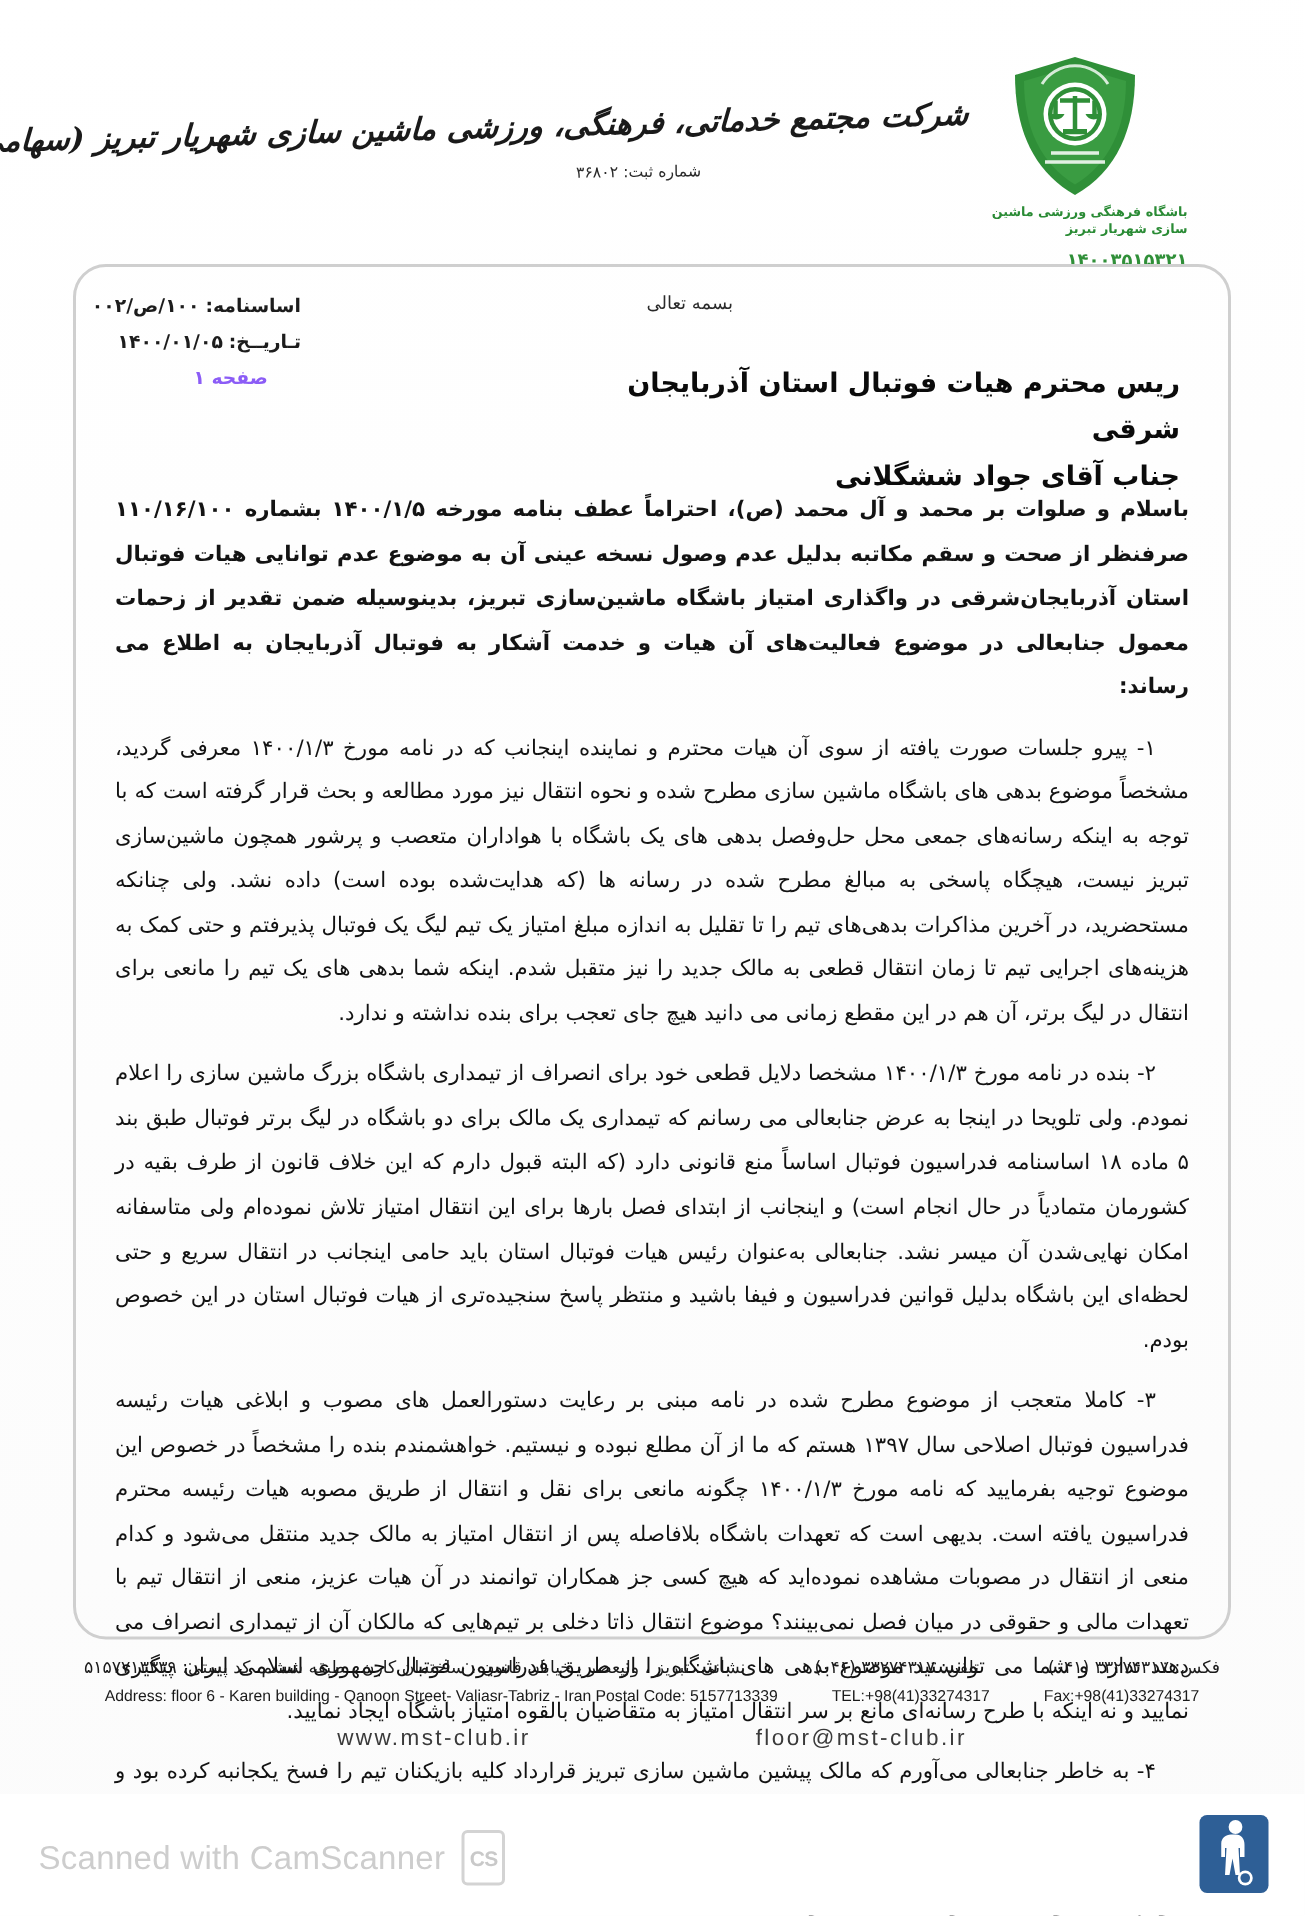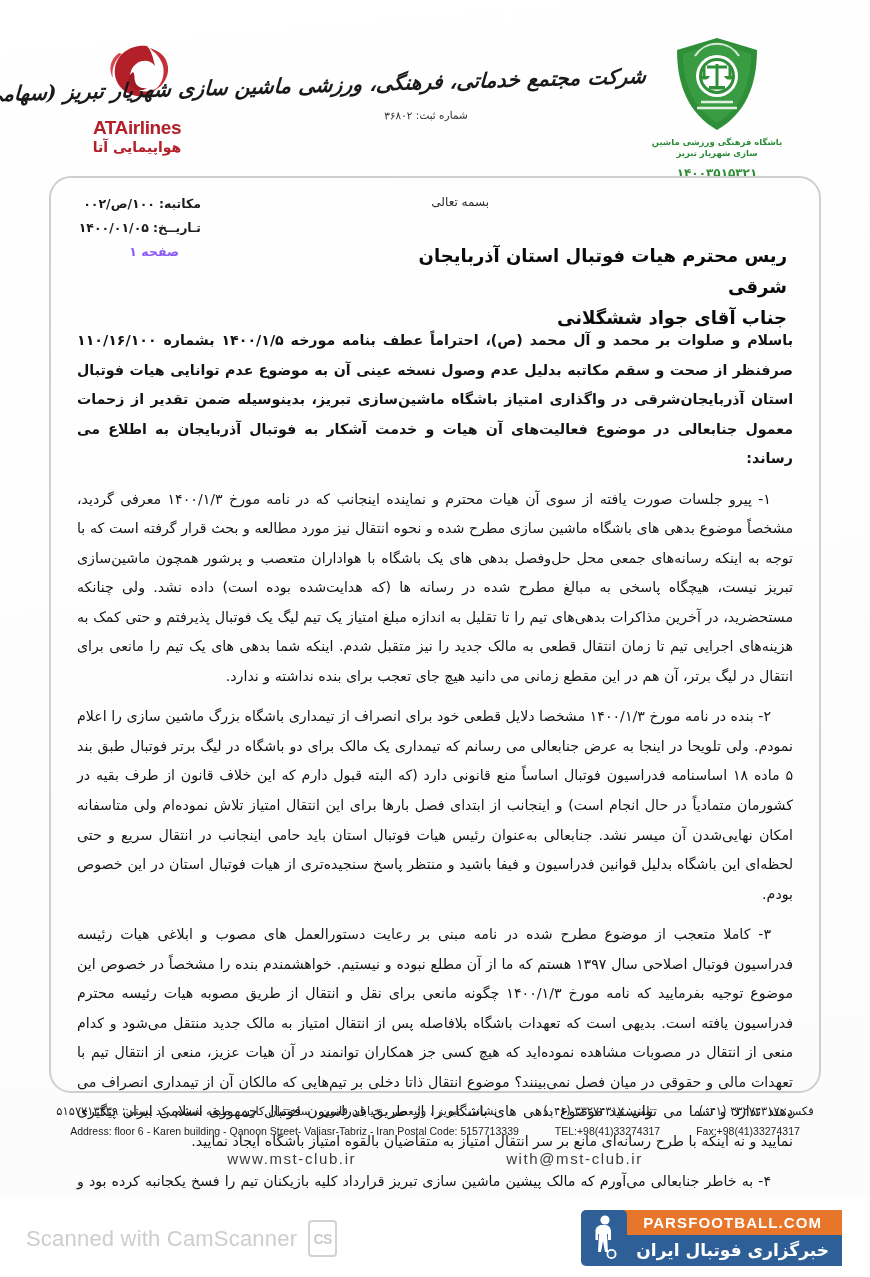--- a/index.html
+++ b/index.html
@@ -98,21 +98,21 @@
     letter-spacing: 0.4px;
     transform: rotate(-0.6deg);
   }
 
   
   .club-logo {
     position: absolute;
     right: 78px;
     top: 2px;
     width: 150px;
-    text-align: center;
+    text-align: right;
   }
   .shield-wrap { width: 92px; margin: 0 auto; }
   .shield-wrap svg { display: block; }
   .club-name {
     margin-top: 5px;
     font-size: 8.5px;
     font-weight: bold;
     color: #2a8b35;
     line-height: 1.35;
     letter-spacing: 0.1px;
@@ -338,32 +338,20 @@
   .pars-icon svg { display: block; }
 </style>
 </head>
 <body>
 
 <div class="page">
   <div class="scan-tint"></div>
 
   <div class="letterhead">
 
-    <div class="ata-logo">
-      <div class="ata-swirl">
-        <svg width="80" height="74" viewBox="0 0 80 74" xmlns="http://www.w3.org/2000/svg">
-          <path d="M50 4 C34 2 20 12 18 26 C16 40 26 52 40 54 C48 55 56 52 60 46 C54 50 46 51 40 47 C31 41 31 28 39 22 C45 17 54 18 58 24 C56 15 54 8 50 4 Z" fill="#b3202a"></path>
-          <path d="M52 6 C58 10 64 16 66 24 C68 33 65 42 58 48 C66 44 72 35 71 25 C70 15 62 8 52 6 Z" fill="#c3303a"></path>
-          <path d="M36 30 C30 34 30 42 36 46 C40 49 46 49 50 46 C44 47 39 44 38 39 C37 35 38 32 36 30 Z" fill="#9e1b24"></path>
-          <path d="M25 12 C18 18 14 27 16 36 C11 28 13 17 22 11 Z" fill="#d24b50"></path>
-        </svg>
-      </div>
-      <div class="ata-word">ATAirlines</div>
-      <div class="ata-fa">هواپیمایی آتا</div>
-    </div>
 
     <div class="company-script">
       <div class="script-line">شرکت مجتمع خدماتی، فرهنگی، ورزشی ماشین سازی شهریار تبریز (سهامی خاص)</div>
       <div class="company-reg">شماره ثبت: ۳۶۸۰۲</div>
     </div>
 
     <div class="club-logo">
       <div class="shield-wrap">
         <svg width="92" height="96" viewBox="0 0 92 96" xmlns="http://www.w3.org/2000/svg">
           <path d="M46 2 L86 14 C86 50 74 78 46 94 C18 78 6 50 6 14 Z" fill="#2f8f38"></path>
@@ -383,21 +371,21 @@
       <div class="club-code">۱۴۰۰۳۵۱۵۳۲۱</div>
     </div>
   </div>
 
   <div class="body-box">
 
     <div class="basmala">بسمه تعالی</div>
 
     <div class="meta">
       <div class="meta-row">
-        <span class="meta-key">مکاتبه</span>
+        <span class="meta-key">اساسنامه</span>
         <span>۱۰۰/ص/۰۰۲</span>
       </div>
       <div class="meta-row">
         <span class="meta-key">تـاریــخ</span>
         <span>۱۴۰۰/۰۱/۰۵</span>
       </div>
       <div class="meta-page">صفحه ۱</div>
     </div>
 
     <div class="addressee">
@@ -420,36 +408,32 @@
       <span>تلفن: ۳۳۲۷۴۳۱۷ (۰۴۱)</span>
       <span>نشانی: تبریز ، ولیعصر ، خیابان قانون ، ساختمان کارن ، طبقه ششم، کد پستی: ۵۱۵۷۷۱۳۳۳۹</span>
     </div>
     <div class="foot-en">
       <span>Address: floor 6 - Karen building - Qanoon Street- Valiasr-Tabriz - Iran  Postal Code: 5157713339</span>
       <span>TEL:+98(41)33274317</span>
       <span>Fax:+98(41)33274317</span>
     </div>
     <div class="foot-links">
       <span>www.mst-club.ir</span>
-      <span>with@mst-club.ir</span>
+      <span>floor@mst-club.ir</span>
     </div>
   </div>
 
   <div class="bottom-bar">
 
     <div class="camscanner">
       <div class="cs-badge">CS</div>
       <div class="cs-text">Scanned with CamScanner</div>
     </div>
 
     <div class="pars">
-      <div class="pars-stack">
-        <div class="pars-top">PARSFOOTBALL.COM</div>
-        <div class="pars-bottom">خبرگزاری فوتبال ایران</div>
-      </div>
       <div class="pars-icon">
         <svg width="30" height="52" viewBox="0 0 30 52" xmlns="http://www.w3.org/2000/svg">
           <circle cx="16" cy="8" r="4.6" fill="#ffffff"></circle>
           <path d="M16 13 C20 13 22 16 22 20 L22 28 L19 28 L19 22 L18 22 L19 40 L16 40 L14 29 L12 40 L9 40 L10 22 L9 22 L9 28 L6.5 28 L6.5 19 C6.5 15.5 9.5 13 13 13 Z" fill="#ffffff"></path>
           <circle cx="22.5" cy="42" r="5" fill="#ffffff"></circle>
           <circle cx="22.5" cy="42" r="3.2" fill="#2e5f96"></circle>
         </svg>
       </div>
     </div>
   </div>

